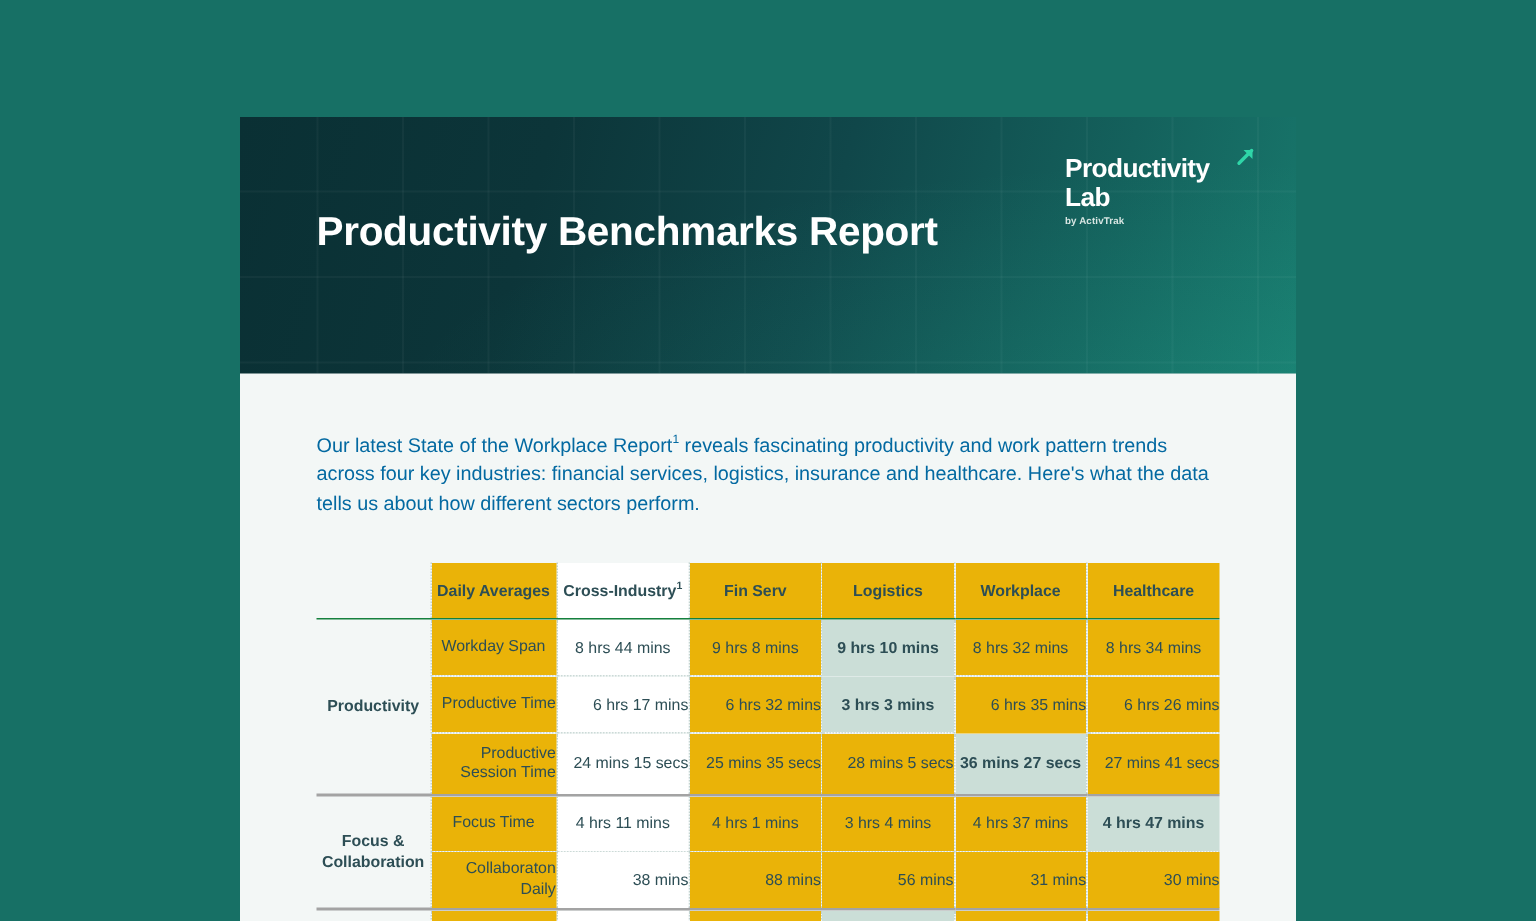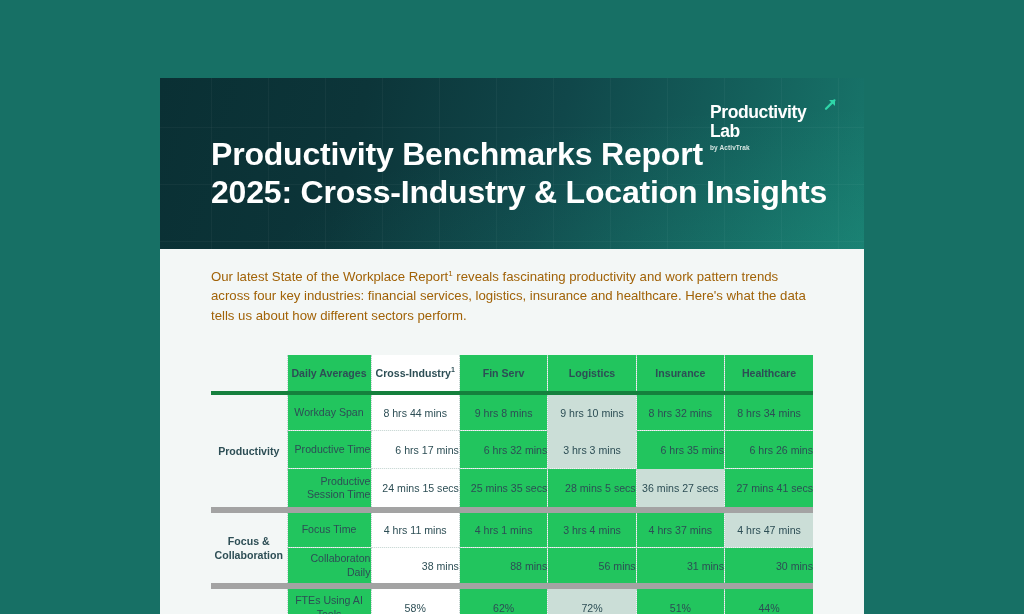--- a/index.html
+++ b/index.html
@@ -56,21 +56,21 @@
     inset: 0;
     background: radial-gradient(ellipse at 95% 115%, rgba(40,190,160,0.18) 0%, rgba(0,0,0,0) 60%);
     pointer-events: none;
   }
 
   .hero-title {
     position: absolute;
     left: 51px;
     top: 57px;
     color: #ffffff;
-    font-size: 32px;
+    font-size: 27px;
     font-weight: 700;
     line-height: 38px;
     letter-spacing: -0.2px;
     white-space: nowrap;
   }
   .hero-title .l2 { display: block; }
 
   
   .logo {
     position: absolute;
@@ -100,22 +100,22 @@
     font-size: 6.5px;
     font-weight: 700;
     letter-spacing: 0.1px;
     color: #d8e6e3;
   }
 
   
   .body { padding: 0 51px; }
 
   .intro {
-    margin-top: 18px;
-    color: #a16207;
+    margin-top: 38px;
+    color: #0369a1;
     font-size: 13.2px;
     line-height: 19.3px;
     max-width: 600px;
   }
   .intro sup { font-size: 8px; vertical-align: super; line-height: 0; }
 
   
   table.bench {
     margin-top: 30px;
     width: 602px;
@@ -147,59 +147,58 @@
   thead th sup { font-size: 7px; vertical-align: super; line-height: 0; }
   thead th.hcat { background: transparent; }
 
   
   .vsep { border-left: 1px dotted #c2d3d0; }
 
   
   tbody tr td.dsep { border-top: 1px dotted #ccdad7; text-align: right; }
 
   
-  tr.grp-top > td, tr.grp-top > th { border-top: 6px solid #a3a3a3; }
-  tr.head-rule > td, tr.head-rule > th { border-top: 4px solid #15803d; }
+  tr.grp-top > td, tr.grp-top > th { border-top: 2px solid #a3a3a3; }
+  tr.head-rule > td, tr.head-rule > th { border-top: 1px solid #15803d; }
 
   td.cat {
     text-align: left;
     font-size: 11px;
     font-weight: 700;
     color: #12363d;
     line-height: 14px;
     padding-left: 0;
   }
   td.metric {
     text-align: left;
     padding-left: 12px;
     color: #3a5a60;
     line-height: 13.5px;
   }
 
   
   td.col-cross, th.col-cross { background: #ffffff; }
-  td.col-tint,  th.col-tint  { background: #22c55e; }
-  td.hl { background: #cbded7 !important; color: #1c454b; }
+  td.col-tint,  th.col-tint  { background: #eab308; }
+  td.hl { background: #cbded7 !important; color: #1c454b; font-weight: bold; }
 
   tbody tr { height: 38px; }
   tr.tall { height: 41px; }
 </style>
 </head>
 <body>
 
 <div class="page">
   <div class="card">
 
     <div class="hero">
       <div class="hero-grid"></div>
       <div class="hero-sheen"></div>
 
       <div class="hero-title">
         <span>Productivity Benchmarks Report</span>
-        <span class="l2">2025: Cross-Industry &amp; Location Insights</span>
       </div>
 
       <div class="logo">
         <div class="logo-word">
           <span>Productivity</span>
           <svg class="logo-arrow" viewBox="0 0 16 16" aria-hidden="true">
             <path d="M3.2 12.6 L12.2 3.6" stroke="currentColor" stroke-width="2.4" stroke-linecap="round" fill="none"></path>
             <path d="M6.4 3.2 L12.8 3.2 L12.8 9.6 Z" fill="currentColor"></path>
           </svg>
         </div>
@@ -225,21 +224,21 @@
             <col class="c-data">
         </colgroup>
 
         <thead>
           <tr>
             <th class="hcat"></th>
             <th class="col-tint vsep">Daily Averages</th>
             <th class="col-cross vsep"><span>Cross-Industry</span><sup>1</sup></th>
             <th class="col-tint vsep">Fin Serv</th>
             <th class="col-tint vsep">Logistics</th>
-            <th class="col-tint vsep">Insurance</th>
+            <th class="col-tint vsep">Workplace</th>
             <th class="col-tint vsep">Healthcare</th>
           </tr>
         </thead>
 
         <tbody>
 
           <tr class="head-rule">
             <td class="cat" rowspan="3">Productivity</td>
             <td class="metric col-tint vsep">Workday Span</td>
             <td class="col-cross vsep">8 hrs 44 mins</td>

